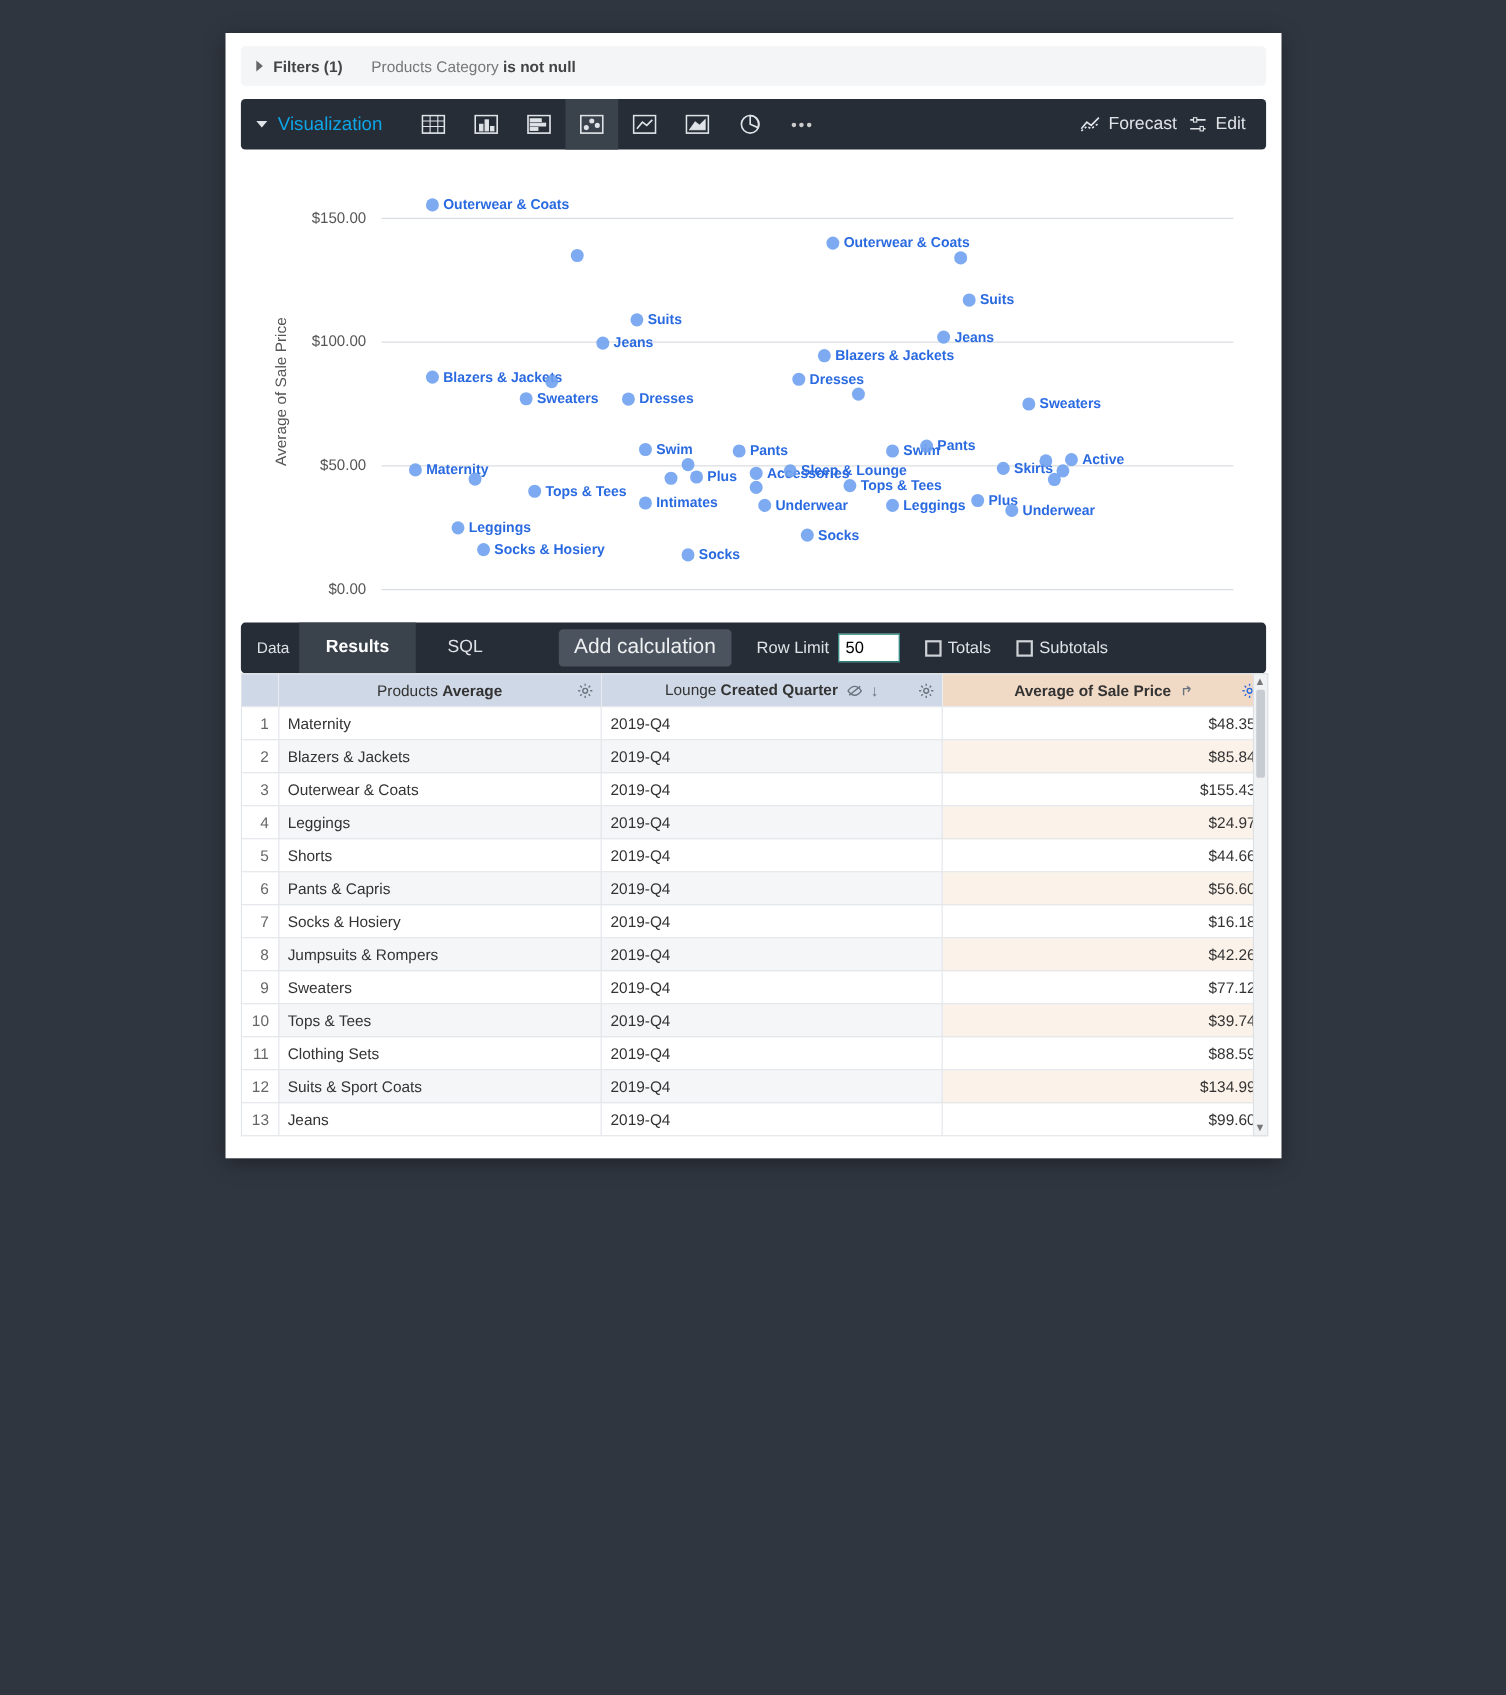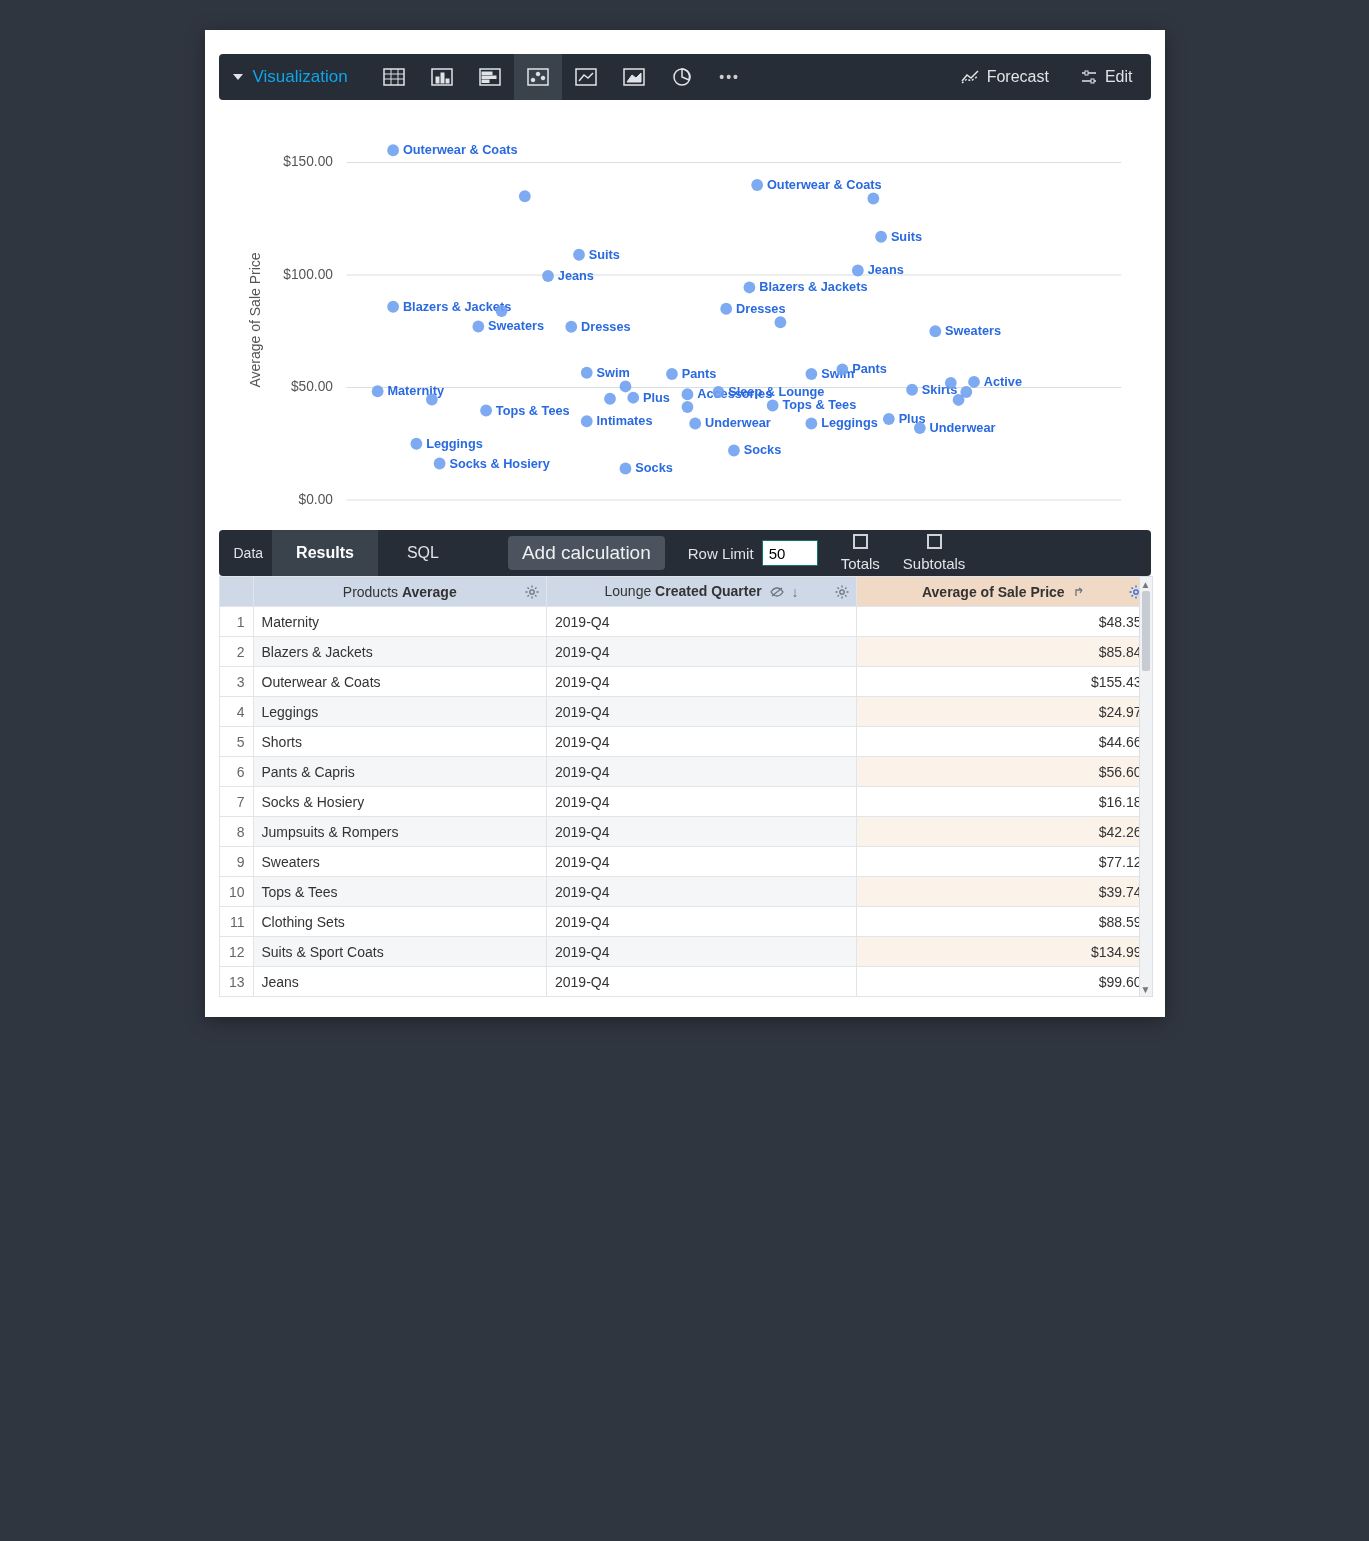--- a/index.html
+++ b/index.html
@@ -57,39 +57,39 @@
     margin: 0 10px 0 4px;
   }
   .darkbar .section-title { font-size:17px; color:#0ea5e9; margin-right:22px;}
   .vis-types { display:flex; align-items:center;}
   .vis-type-btn {
     width:48px; height:46px; display:flex;align-items:center;justify-content:center;cursor:pointer;
   }
   .vis-type-btn svg { stroke:#e0e3e7; }
   .vis-type-btn.active { background:#3a424c; }
   .more-dots { width:48px;text-align:center;color:#ccc;letter-spacing:2px;font-weight:600;}
-  .darkbar-right { margin-left:auto; display:flex; align-items:center; gap:32px; padding-right:8px;}
+  .darkbar-right { margin-left:auto; display:flex; align-items:center; gap:11px; padding-right:8px;}
   .darkbar-right .rbtn { display:flex;align-items:center;gap:8px;color:#e0e3e7;cursor:pointer;font-size:16px;}
 
   
   .databar {
     background:#262d36; color:#e0e3e7; border-radius:4px;
     display:flex; align-items:center; height:46px; padding-left:10px; gap:5px;
   }
   .tab { padding:0 24px; height:46px; display:flex;align-items:center; font-size:16px; cursor:pointer;}
   .tab.active { background:#3a424c; color:#fff; font-weight:600;text-align:center;}
   .addcalc-btn {
     background:#4a535e; color:#eef0f2; border-radius:4px;
     padding:6px 14px; margin-left:40px; font-size:19px; cursor:pointer;
   }
   .rowlimit { margin-left:18px; display:flex; align-items:center; gap:8px; font-size:15px;}
   .rowlimit input {
     width:56px; height:26px; font-size:15px; padding:4px 6px; border:1px solid #0f766e;
   }
-  .chk { margin-left:18px; display:flex; align-items:center; gap:6px; font-size:15px;flex-direction:column;}
+  .chk { margin-left:18px; display:flex; align-items:center; gap:6px; font-size:15px;}
   .chk-box { width:15px;height:15px;border:2px solid #cfd3d8;background:transparent;}
 
   
   .chart-wrap { padding:20px 20px 6px 10px; position:relative;}
   .chart-svg { width:100%; height:400px; display:block;}
   .pt-label { font-size:13px; font-weight:700; fill:#2a6ae0; }
   .pt-circle { fill:#6fa1f0; opacity:.9; }
   .grid-line { stroke:#dadde1; stroke-width:1;}
   .axis-label { fill:#555; font-size:14px;}
   .yaxis-title { fill:#555; font-size:14px; }
@@ -112,20 +112,30 @@
   .sort-ind { display:inline-flex; align-items:center; gap:2px; margin-left:4px; color:#6a7480; vertical-align:middle;}
   .scrollbar { position:absolute; right:-2px; top:0; bottom:0; width:14px; background:#f1f2f4; border:1px solid #dcdfe3;}
   .scroll-arrow { height:14px; display:flex;align-items:center;justify-content:center; color:#777; font-size:10px;}
   .scroll-thumb { position:absolute; left:2px; right:2px; top:14px; height:80px; background:#c7ccd2; border-radius:2px;}
 </style>
 </head>
 <body>
 
 <div class="card">
 
+  <div class="filters-bar">
+    <span style="display:flex;align-items:center;">
+      <span class="collapse-caret"></span>
+      <span class="filters-title">Filters (1)</span>
+    </span>
+    <span class="filters-detail">
+      <span>Products Category</span>
+      <b>is not null</b>
+    </span>
+  </div>
 
   <div class="darkbar">
     <span class="caret-down"></span>
     <span class="section-title">Visualization</span>
 
     <div class="vis-types">
       <div class="vis-type-btn">
         <svg width="22" height="18" viewBox="0 0 22 18" fill="none">
             <rect x="1" y="1" width="20" height="16" stroke="#e0e3e7" stroke-width="1.5"></rect>
             <line x1="1" y1="6" x2="21" y2="6" stroke="#e0e3e7"></line>

